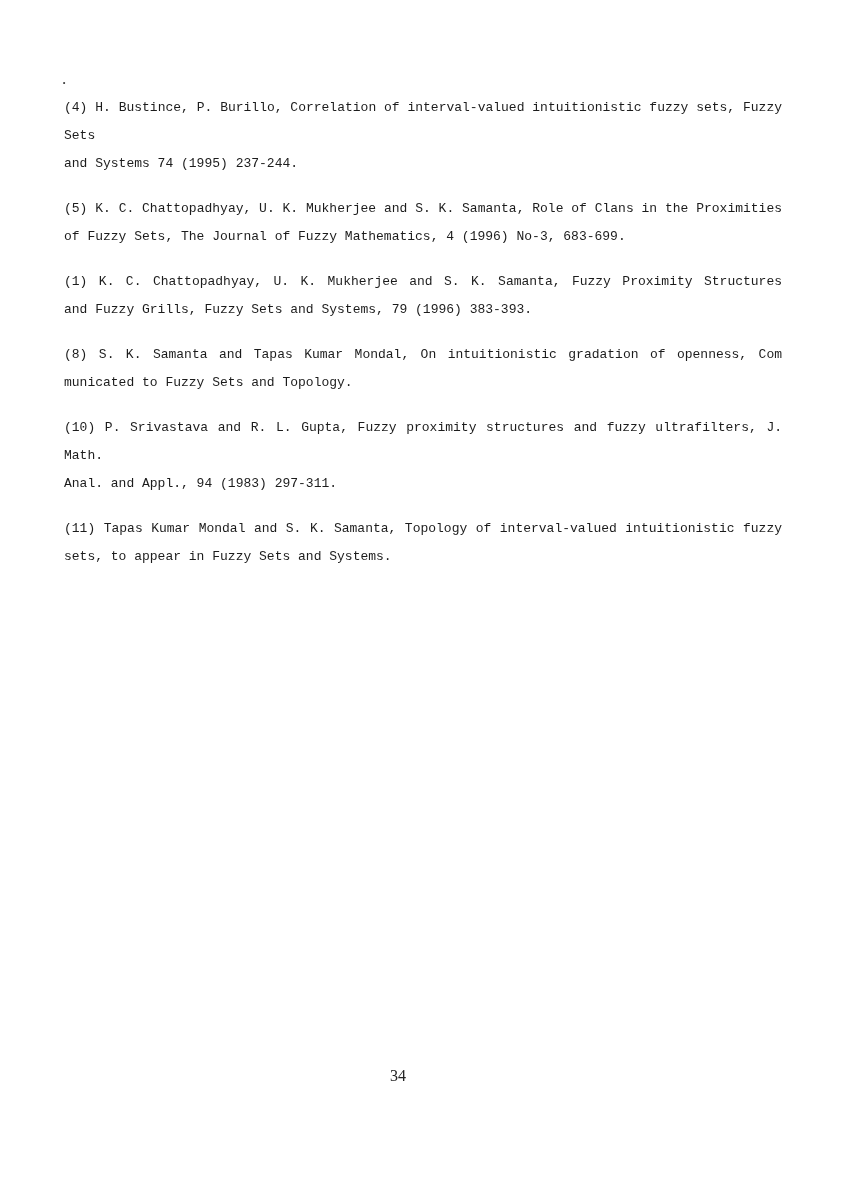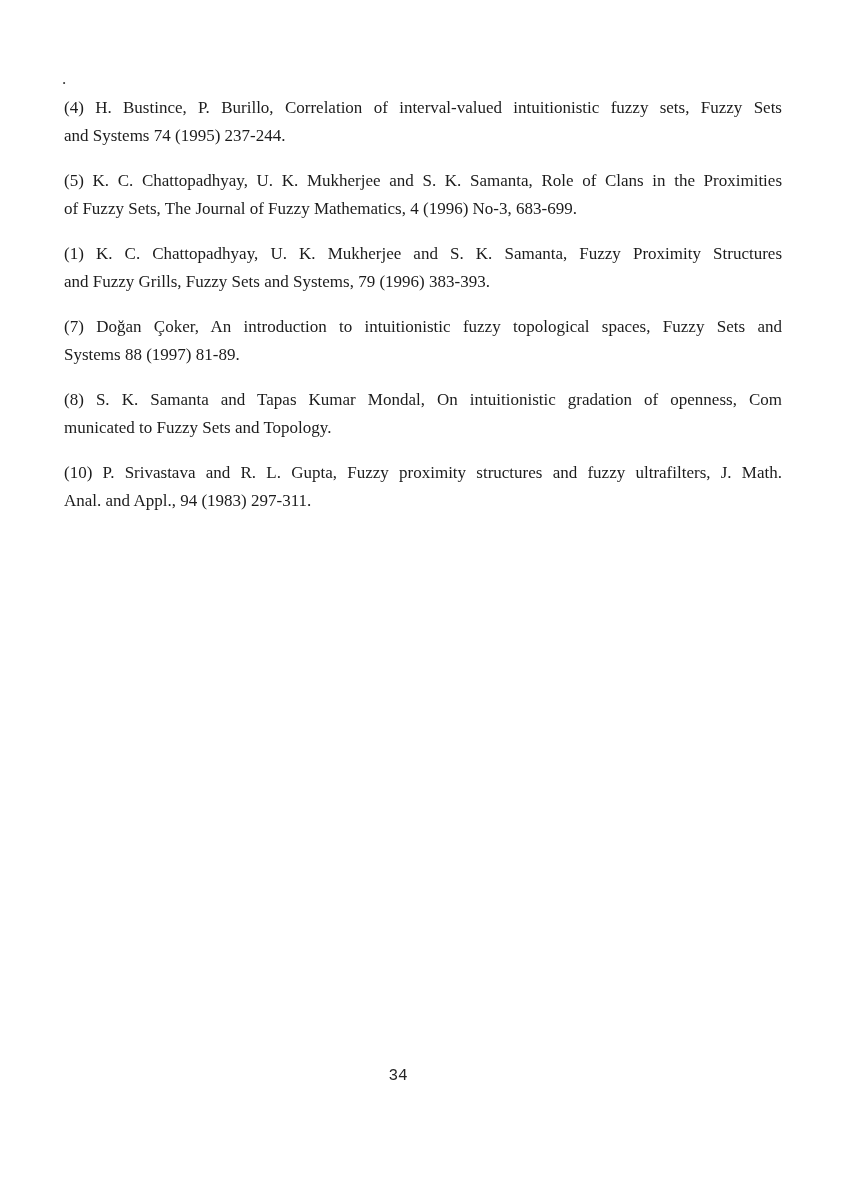--- a/index.html
+++ b/index.html
@@ -24,37 +24,37 @@
   .refs {
     position: absolute;
     left: 64px;
     top: 94px;
     width: 718px;
   }
   .ref {
     margin: 0 0 17px 0;
   }
   .line {
-    font-family: Liberation Serif, serif;
-    font-size: 17px;
+    font-family: Liberation Mono, monospace;
+    font-size: 13px;
     line-height: 28px;
     color: #1c1c1c;
     text-align: left;
   }
   .line.full {
     text-align: justify;
     text-align-last: justify;
   }
   .page-number {
     position: absolute;
     top: 1066px;
     left: 0;
     width: 796px;
     text-align: center;
-    font-family: Liberation Mono, monospace;
+    font-family: Liberation Serif, serif;
     font-size: 16px;
     line-height: 20px;
     color: #242424;
   }
 </style>
 </head>
 <body>
 
 <div class="page">
   <span class="stray-dot">.</span>
@@ -66,27 +66,27 @@
       </div>
       <div class="ref">
         <div class="line full">(5) K. C. Chattopadhyay, U. K. Mukherjee and S. K. Samanta, Role of Clans in the Proximities</div>
         <div class="line">of Fuzzy Sets, The Journal of Fuzzy Mathematics, 4 (1996) No-3, 683-699.</div>
       </div>
       <div class="ref">
         <div class="line full">(1) K. C. Chattopadhyay, U. K. Mukherjee and S. K. Samanta, Fuzzy Proximity Structures</div>
         <div class="line">and Fuzzy Grills, Fuzzy Sets and Systems, 79 (1996) 383-393.</div>
       </div>
       <div class="ref">
-        <div class="line full">(7) Doğan Çoker, An introduction to intuitionistic fuzzy topological spaces, Fuzzy Sets and</div>
-        <div class="line">Systems 88 (1997) 81-89.</div>
-      </div>
-      <div class="ref">
         <div class="line full">(8) S. K. Samanta and Tapas Kumar Mondal, On intuitionistic gradation of openness, Com</div>
         <div class="line">municated to Fuzzy Sets and Topology.</div>
       </div>
       <div class="ref">
         <div class="line full">(10) P. Srivastava and R. L. Gupta, Fuzzy proximity structures and fuzzy ultrafilters, J. Math.</div>
         <div class="line">Anal. and Appl., 94 (1983) 297-311.</div>
       </div>
+      <div class="ref">
+        <div class="line full">(11) Tapas Kumar Mondal and S. K. Samanta, Topology of interval-valued intuitionistic fuzzy</div>
+        <div class="line">sets, to appear in Fuzzy Sets and Systems.</div>
+      </div>
     </div>
 
   <div class="page-number">34</div>
 </div>
 
 </body></html>

